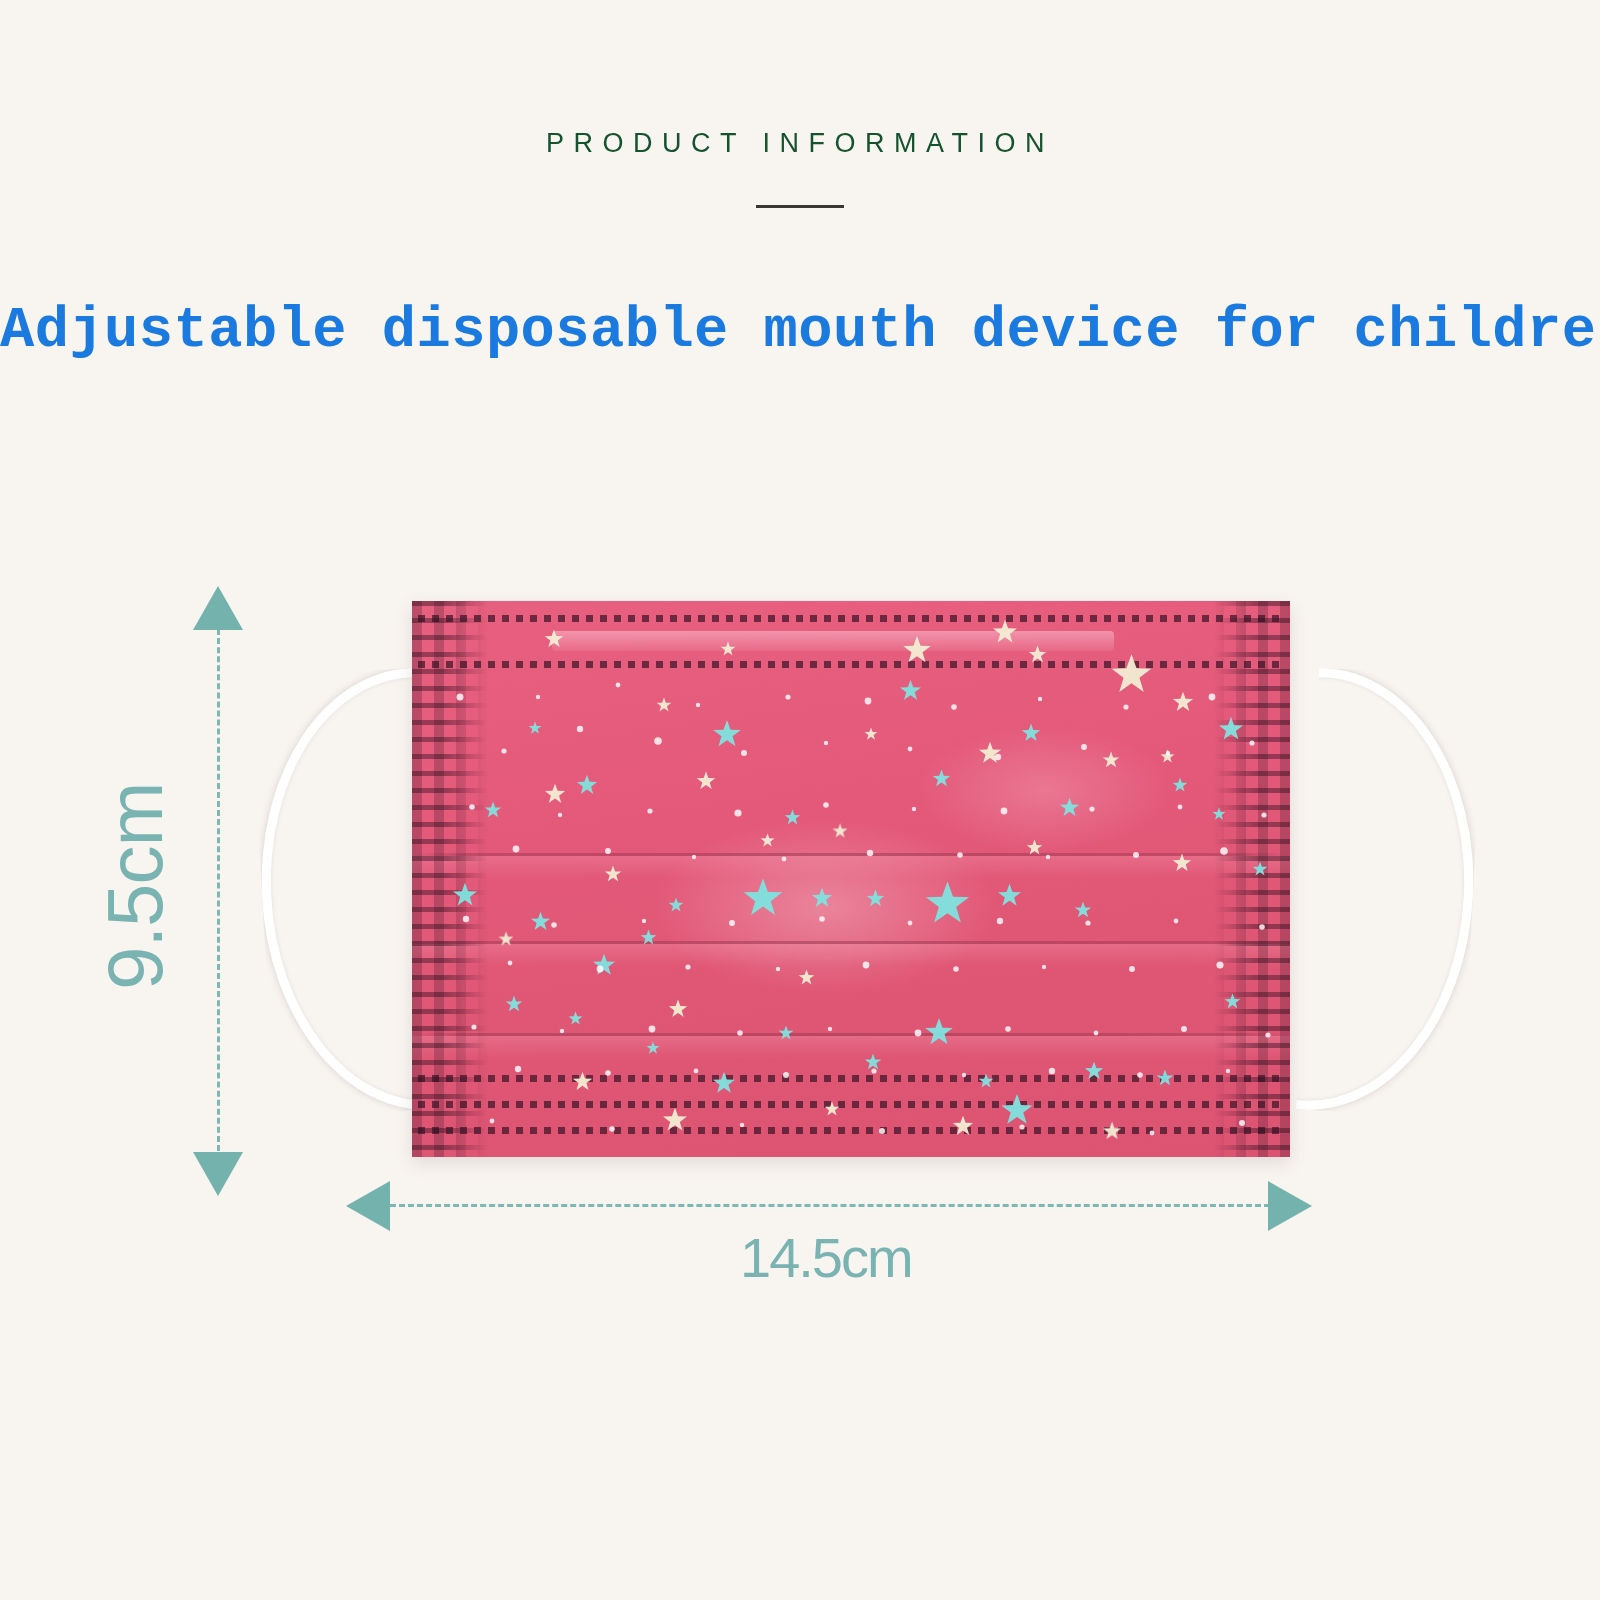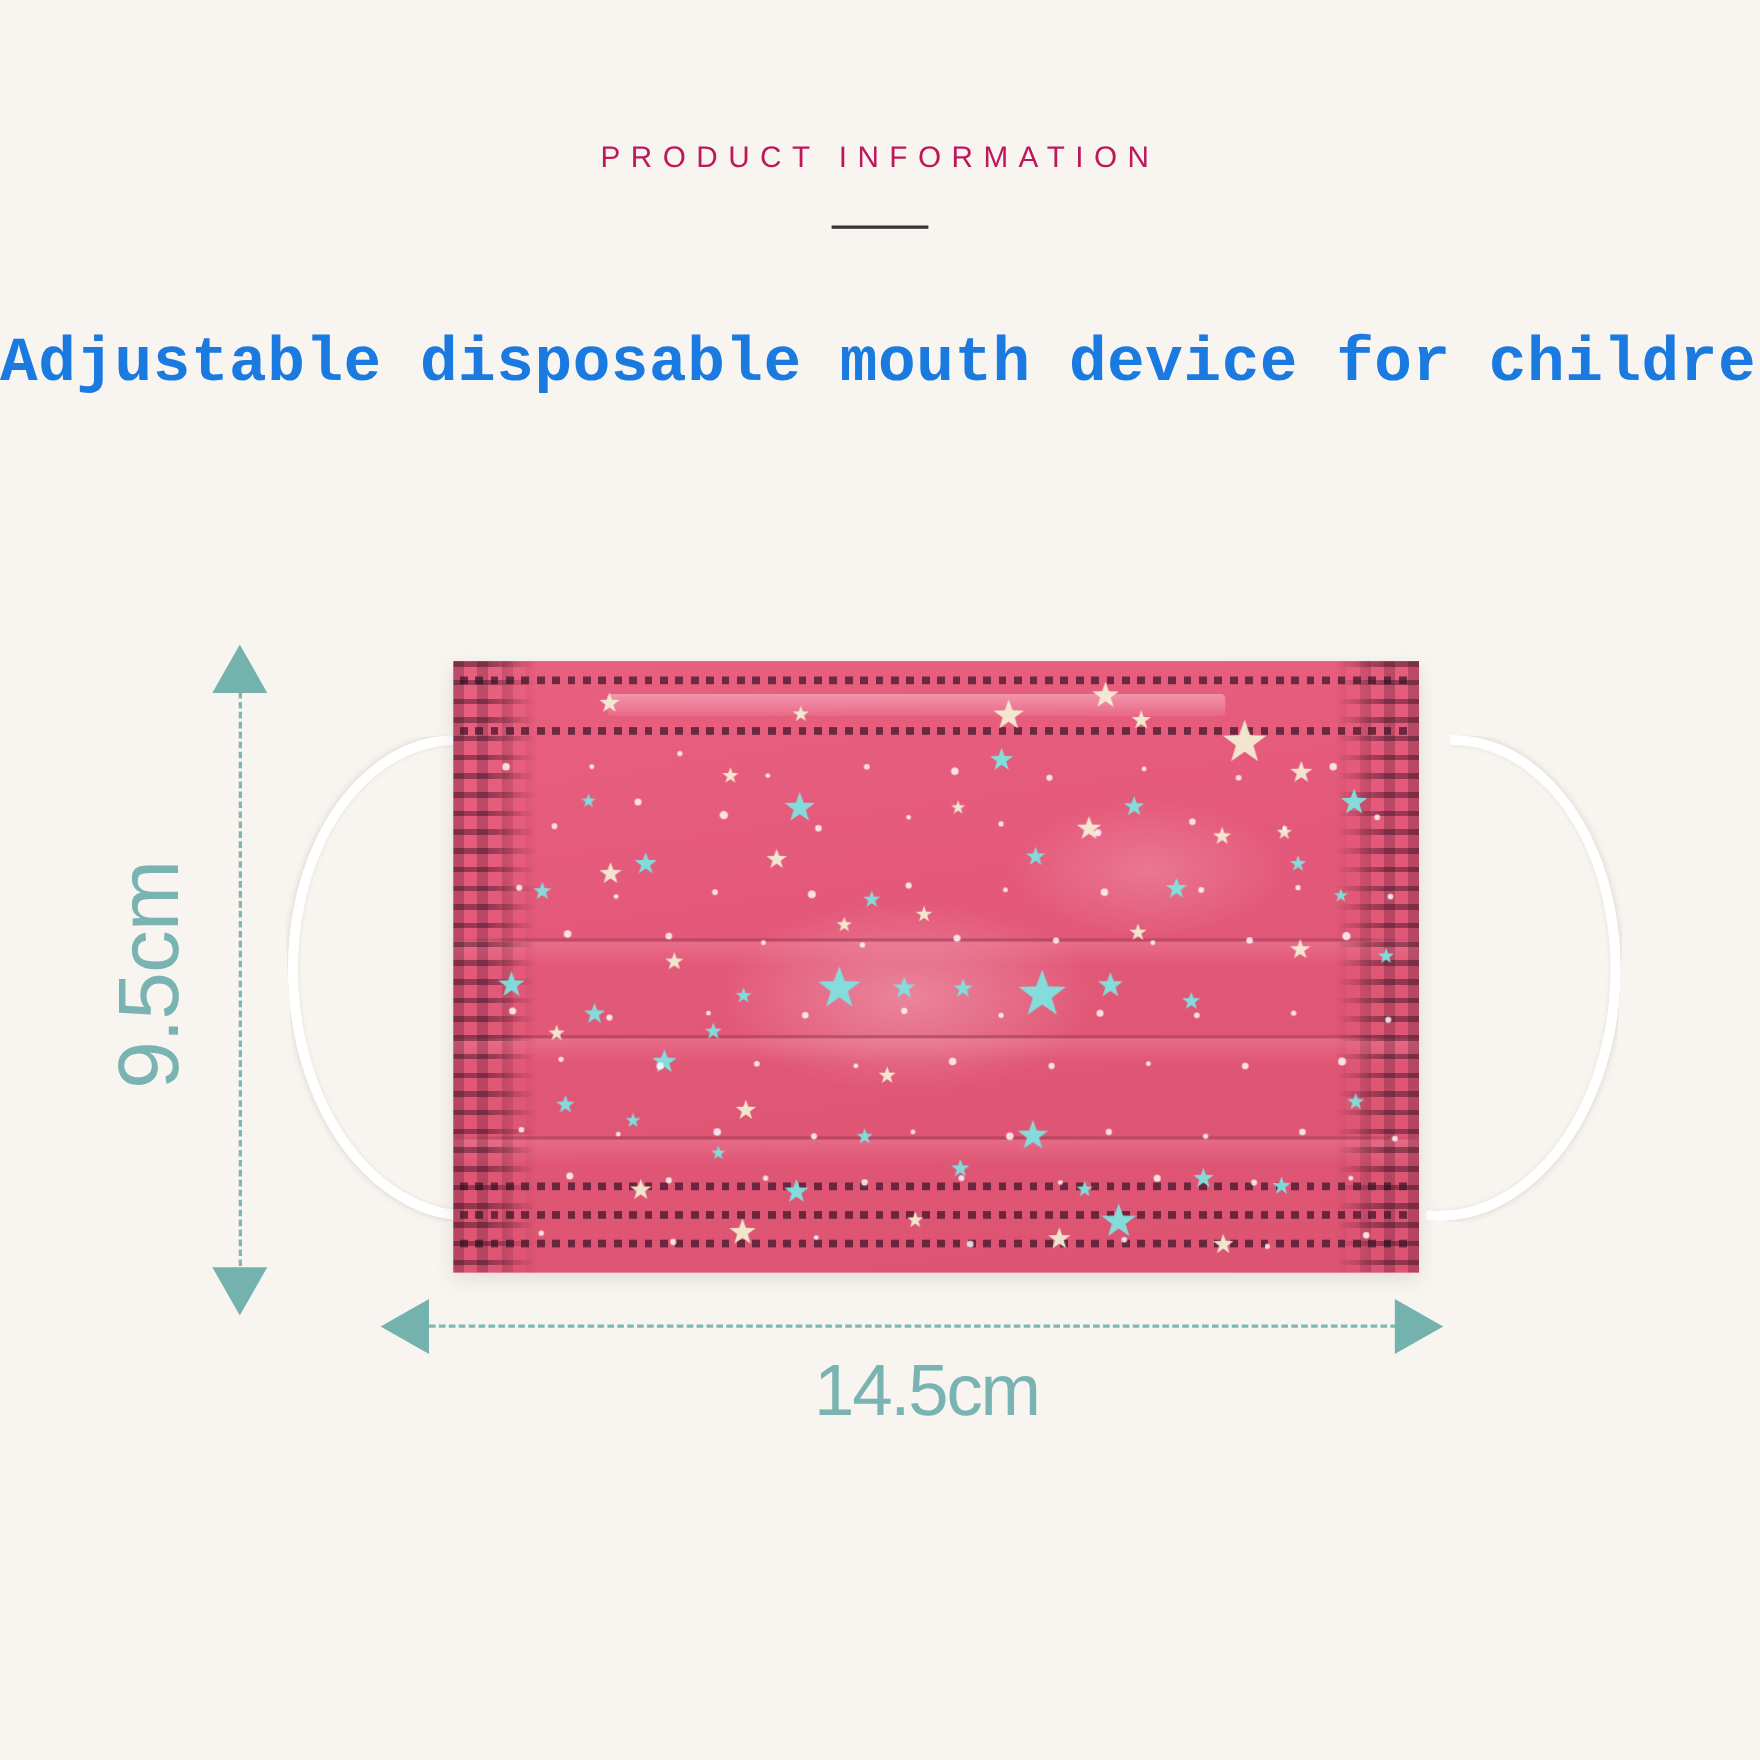--- a/index.html
+++ b/index.html
@@ -21,21 +21,21 @@
     top: 130px;
     left: 0;
     width: 1600px;
     text-align: center;
   }
   #eyebrow-title {
     font-family: "Liberation Sans", sans-serif;
     font-size: 27px;
     font-weight: 300;
     letter-spacing: 9.5px;
-    color: #be185d;
+    color: #14532d;
     line-height: 1;
     white-space: pre;
   }
   #header-rule {
     width: 88px;
     height: 3px;
     background: #3a3633;
     margin: 48px auto 0 auto;
   }
 
@@ -224,21 +224,21 @@
     top: 760px;
     font-size: 78px;
     transform: rotate(-90deg);
     transform-origin: left top;
     letter-spacing: -1px;
     transform: rotate(-90deg) translate(-230px, 0);
   }
   #dim-label-width {
     left: 740px;
     top: 1230px;
-    font-size: 66px;
+    font-size: 56px;
     letter-spacing: -2px;
   }
 </style>
 </head>
 <body>
 
 <div id="header-block">
   <div id="eyebrow-title">PRODUCT INFORMATION</div>
   <div id="header-rule"></div>
 </div>

